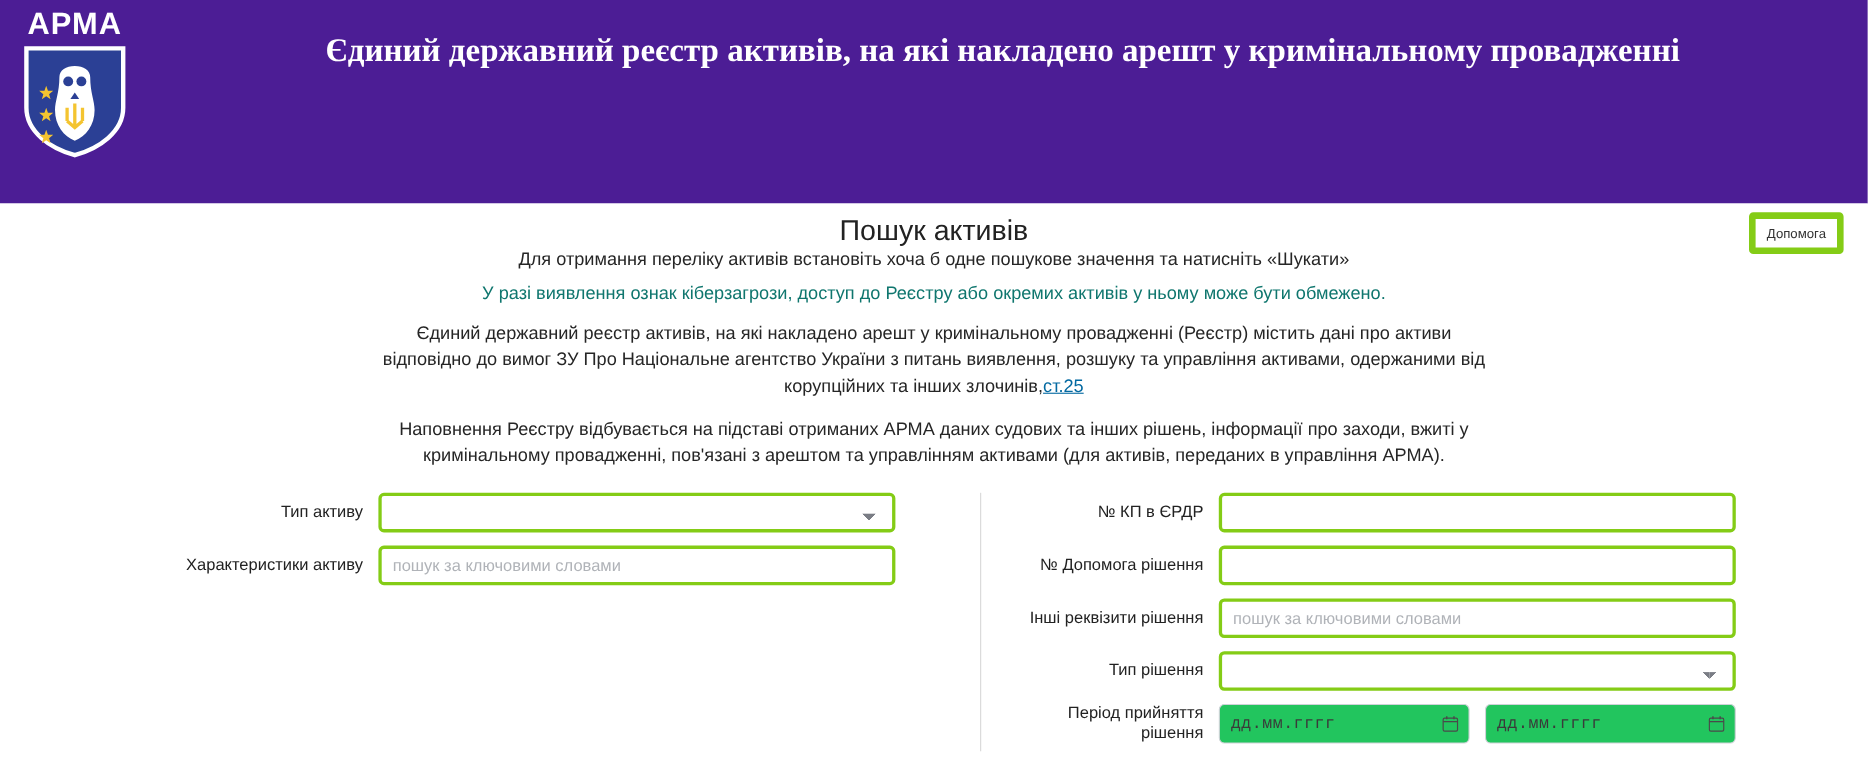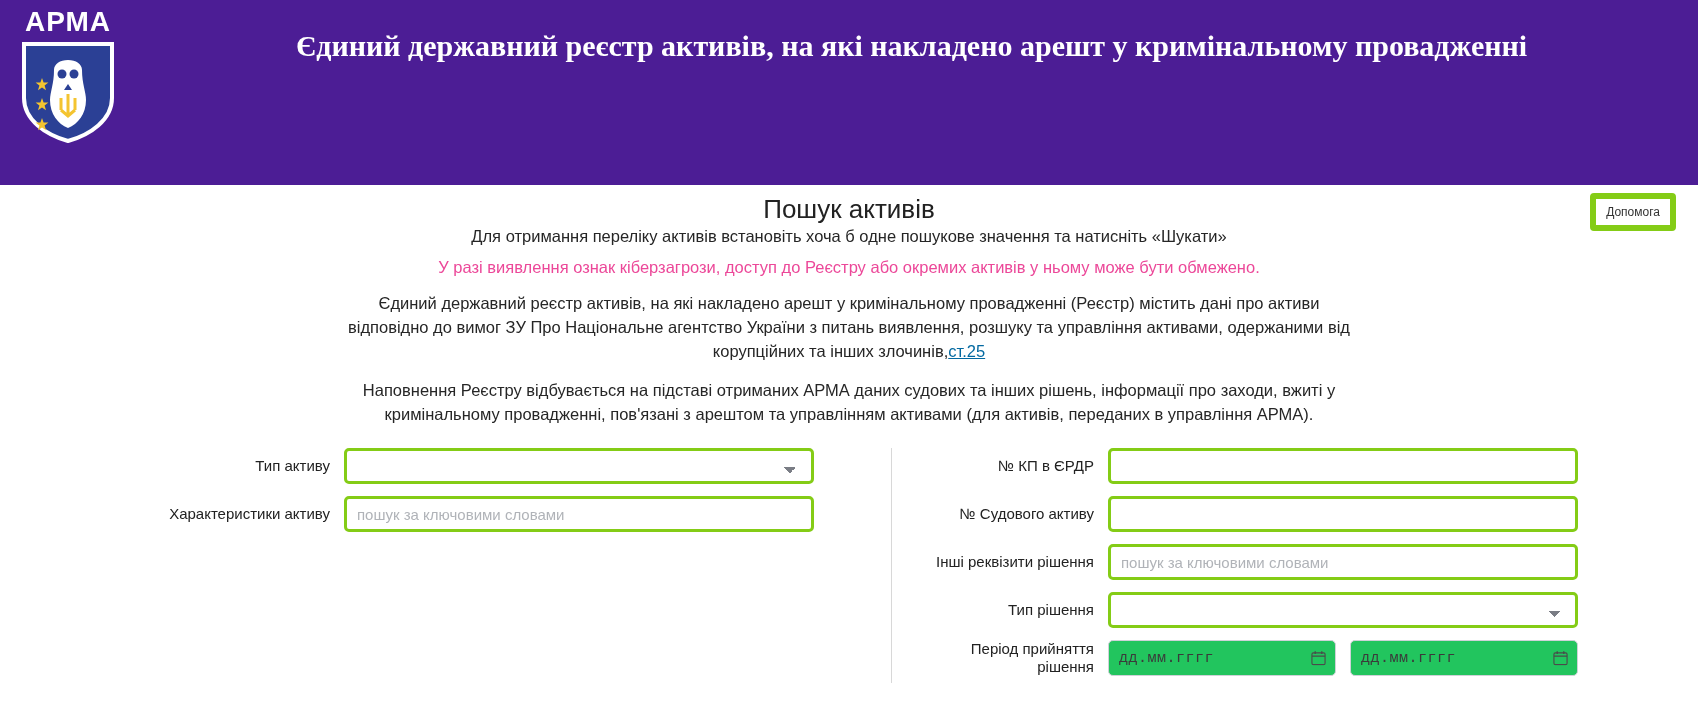--- a/index.html
+++ b/index.html
@@ -91,21 +91,21 @@
 
   .intro {
     text-align: center;
     font-size: 16.5px;
     color: #262626;
     line-height: 1.45;
     margin: 0 auto;
     max-width: 1050px;
   }
   .intro .line { display: block; }
-  .intro.warn { color: #ec4899; margin-top: 7px; }
+  .intro.warn { color: #0f766e; margin-top: 7px; }
   .intro.block2 { margin-top: 12px; }
   .intro.block3 { margin-top: 15px; }
   .intro a { color: #0369a1; text-decoration: underline; }
 
   
   .form-area {
     position: relative;
     margin-top: 22px;
     display: flex;
     width: 1468px;
@@ -274,21 +274,21 @@
     <div class="col col-right">
 
       <div class="field-row">
         <div class="field-label right-label">№ КП в ЄРДР</div>
         <div class="control-right">
           <input class="text-input" type="text" placeholder="" style="">
         </div>
       </div>
 
       <div class="field-row">
-        <div class="field-label right-label">№ Судового активу</div>
+        <div class="field-label right-label">№ Допомога рішення</div>
         <div class="control-right">
           <input class="text-input" type="text" placeholder="" style="">
         </div>
       </div>
 
       <div class="field-row">
         <div class="field-label right-label">Інші реквізити рішення</div>
         <div class="control-right">
           <input class="text-input" type="text" placeholder="пошук за ключовими словами" style="">
         </div>

